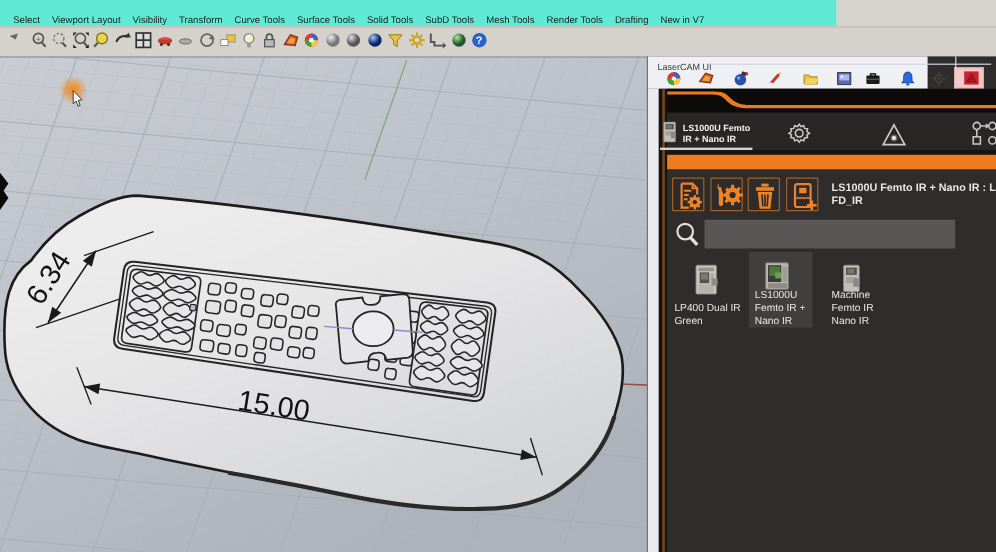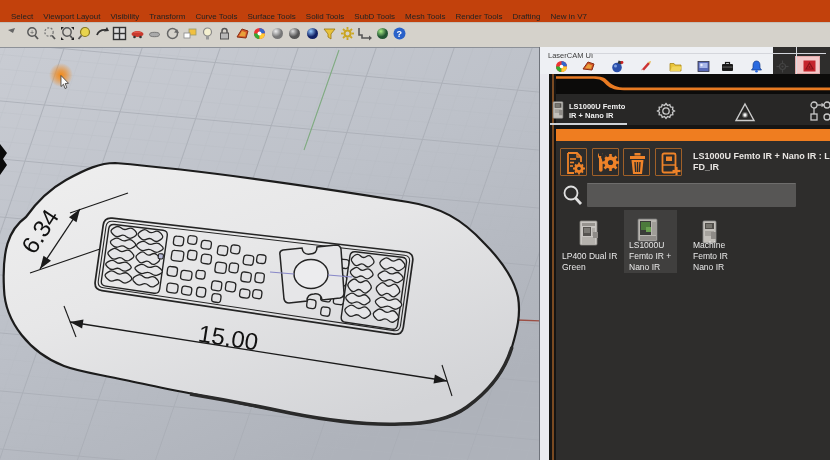--- a/index.html
+++ b/index.html
@@ -1,20 +1,20 @@
 <!DOCTYPE html>
 <html><head><meta charset="utf-8"><style>
 html,body{margin:0;padding:0;width:830px;height:460px;overflow:hidden;font-family:"Liberation Sans",sans-serif;background:#d7d4ce}
 *{box-sizing:border-box}
 .abs{position:absolute}
 </style></head>
 <body>
 <div class="abs" style="left:0;top:0;width:830px;height:460px;background:#d7d4ce">
 
- <div class="abs" style="left:0;top:0;width:830px;height:22px;background:#c2410c">
+ <div class="abs" style="left:0;top:0;width:697px;height:22px;background:#5eead4">
       <div style="position:absolute;left:11px;top:12px;font-size:8px;color:#222;white-space:nowrap"><span style="margin-right:10px">Select</span><span style="margin-right:10px">Viewport Layout</span><span style="margin-right:10px">Visibility</span><span style="margin-right:10px">Transform</span><span style="margin-right:10px">Curve Tools</span><span style="margin-right:10px">Surface Tools</span><span style="margin-right:10px">Solid Tools</span><span style="margin-right:10px">SubD Tools</span><span style="margin-right:10px">Mesh Tools</span><span style="margin-right:10px">Render Tools</span><span style="margin-right:10px">Drafting</span><span style="margin-right:10px">New in V7</span></div>
     </div>
 
  <div class="abs" style="left:0;top:22px;width:830px;height:25px;background:#d5d2cb;border-top:1px solid #c2bfb8">
       <div style="position:absolute;left:0;top:3px;width:830px;height:16px">
         <div style="position:absolute;left:7px;top:0px"><svg width="15" height="15" viewBox="0 0 15 15">
             <path d="M1,4 L8,2 L6,7 Z" fill="#666"></path>
           </svg></div>
         <div style="position:absolute;left:24.5px;top:0px"><svg width="15" height="15" viewBox="0 0 15 15">
             <circle cx="7" cy="6" r="4.2" fill="none" stroke="#555" stroke-width="1.4"></circle>

